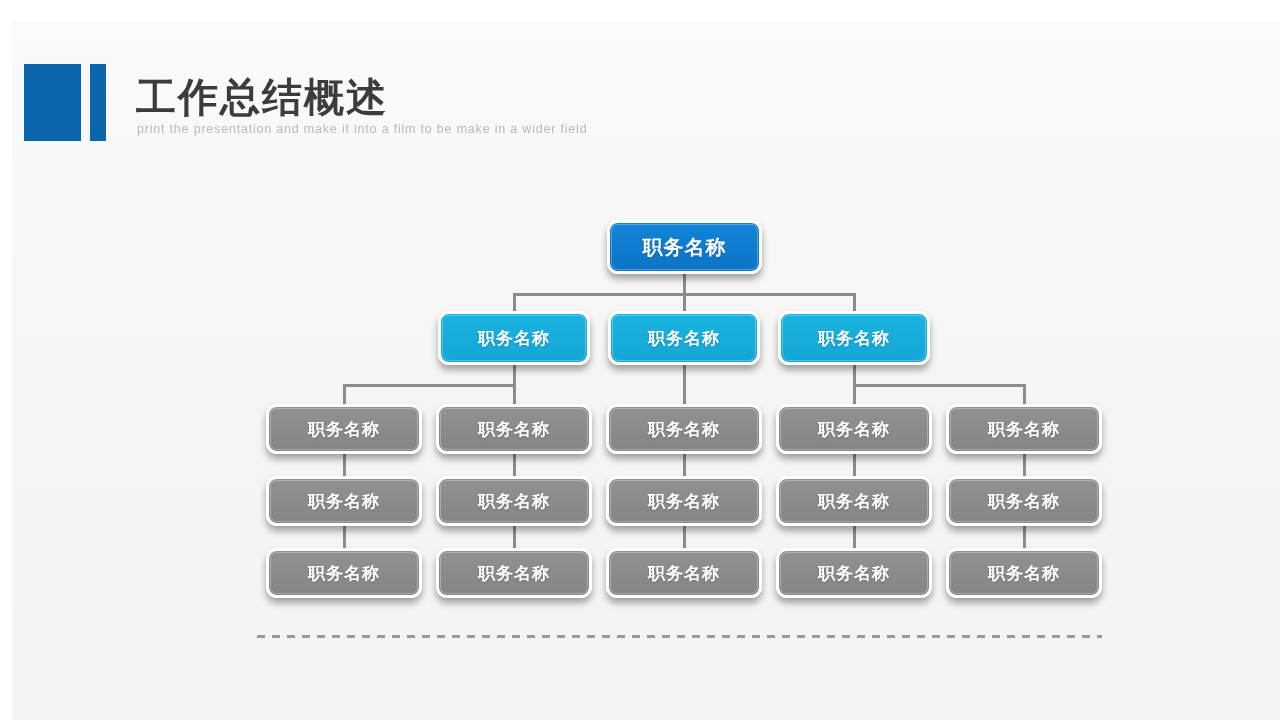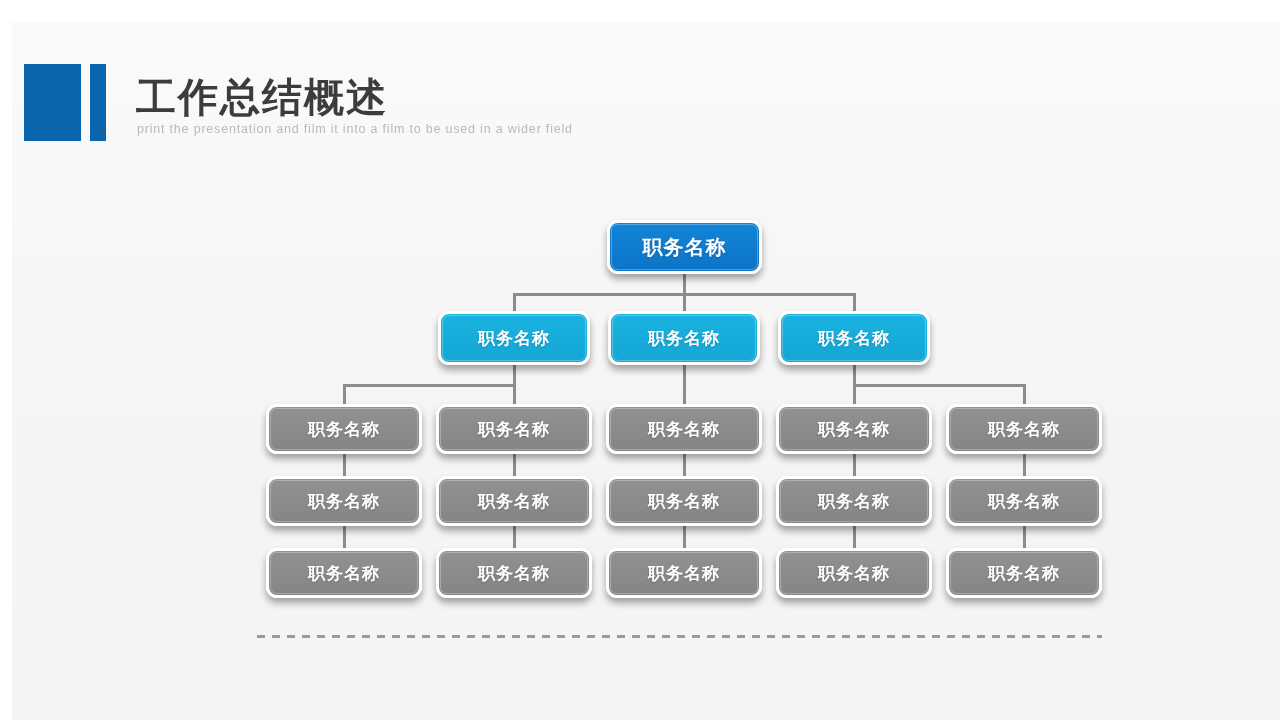--- a/index.html
+++ b/index.html
@@ -81,21 +81,21 @@
 </style>
 </head>
 <body>
 
 <div class="slide">
 
   <div>
     <div class="accent-square"></div>
     <div class="accent-bar"></div>
     <div class="page-title">工作总结概述</div>
-    <div class="page-subtitle">print the presentation and film it into a film to be used in a wider field</div>
+    <div class="page-subtitle">print the presentation and make it into a film to be make in a wider field</div>
   </div>
 
   <div class="chart">
 
     <div class="line" style="left:638.5px; top:228px; width:3px; height:47px;"></div>
     <div class="line" style="left:468.5px; top:247px; width:343px; height:3px;"></div>
     <div class="line" style="left:468.5px; top:247px; width:3px; height:28px;"></div>
     <div class="line" style="left:808.5px; top:247px; width:3px; height:28px;"></div>
 
     <div class="line" style="left:468.5px; top:319px; width:3px; height:49px;"></div>

